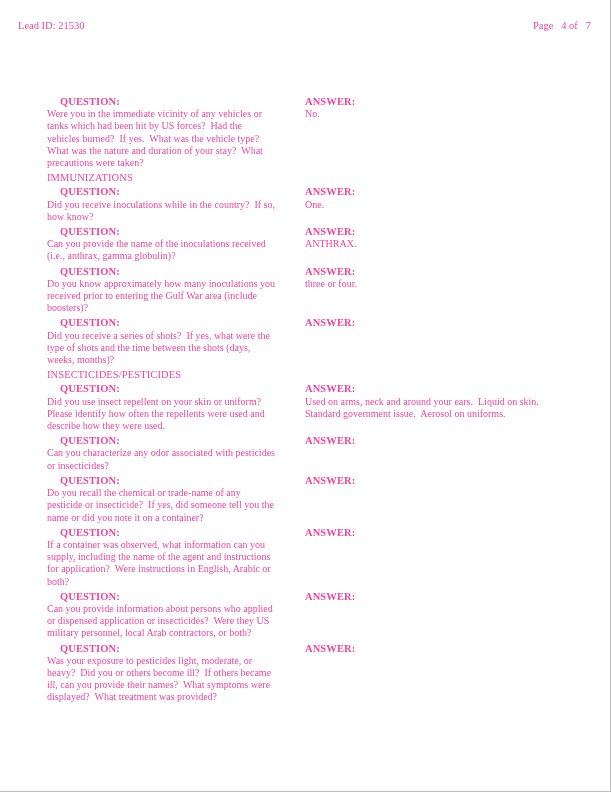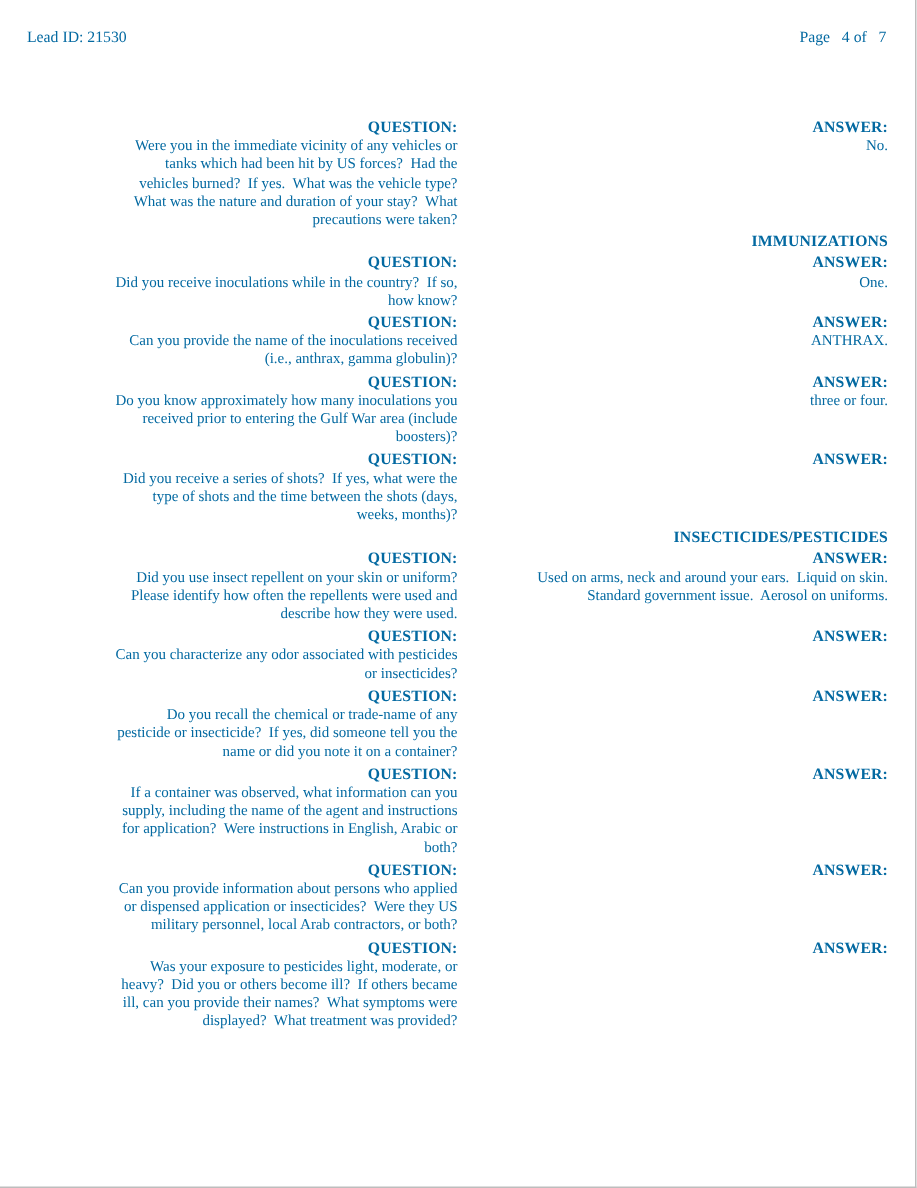--- a/index.html
+++ b/index.html
@@ -6,51 +6,50 @@
   body {
     width: 611px; height: 792px;
     background: #ffffff;
     font-family: "Liberation Serif", serif;
   }
   .page {
     position: relative;
     width: 611px; height: 792px;
     box-sizing: border-box;
     background: #ffffff;
-    color: #0369a1;
+    color: #ec4899;
     border-right: 1px solid #bdbdbd;
     border-bottom: 1px solid #bdbdbd;
     overflow: hidden;
   }
   .header-row {
     position: absolute;
     top: 20px; left: 18px;
     width: 573px;
     display: flex;
     justify-content: space-between;
     font-size: 10.5px;
     white-space: pre;
   }
   .content {
     position: absolute;
-    top: 80px; left: 47px;
+    top: 96px; left: 47px;
     width: 545px;
     font-size: 10px;
     line-height: 12.2px;
-    text-align: right;
   }
   .block { margin-bottom: 3px; }
   .qa { display: flex; align-items: flex-start; }
   .q-col { flex: 0 0 258px; width: 258px; }
   .a-col { flex: 1 1 auto; min-width: 0; }
   .label { font-weight: 700; font-size: 10.5px; letter-spacing: 0.1px; }
   .q-label { padding-left: 13px; }
   .pretext { white-space: pre; }
   .section-heading {
-    font-weight: 700;
+    font-weight: 400;
     font-size: 10.5px;
     margin: 2px 0 2px 0;
     letter-spacing: 0.1px;
   }
 </style>
 </head>
 <body>
 
 <div class="page">
   <div class="header-row">

